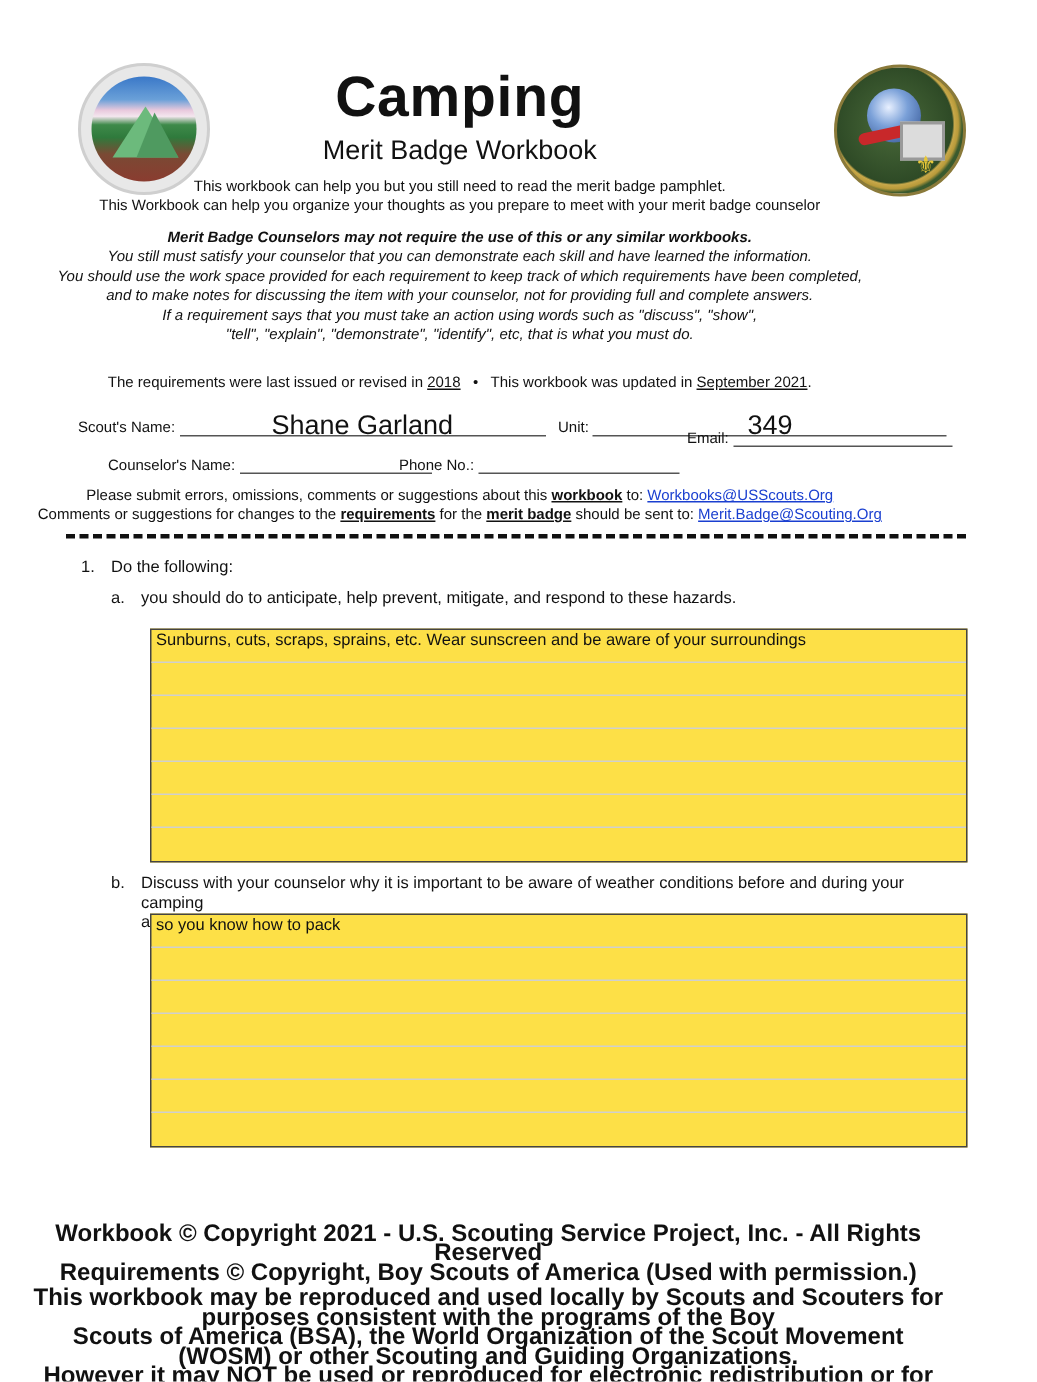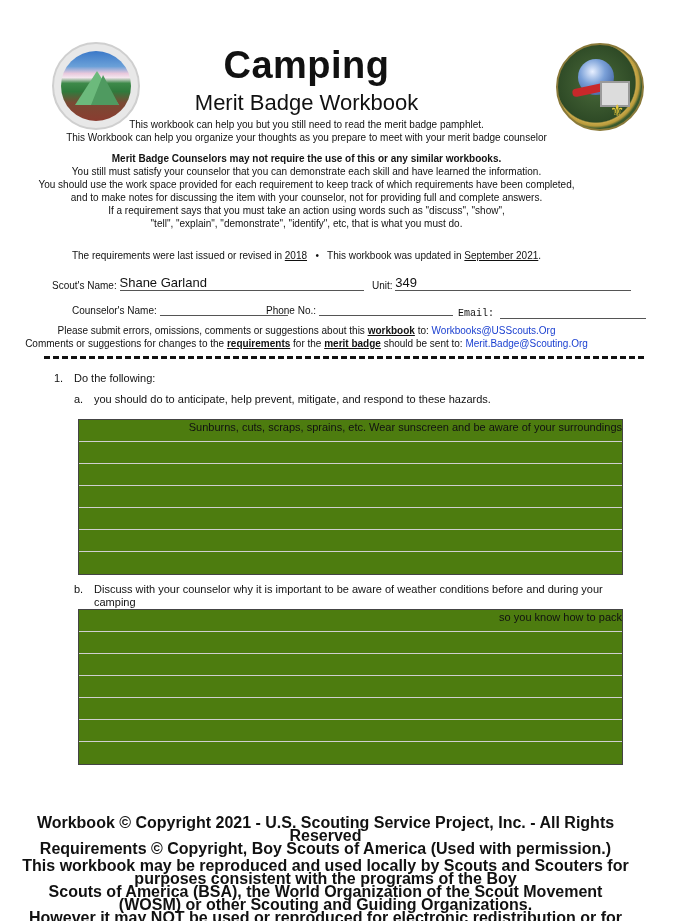--- a/index.html
+++ b/index.html
@@ -16,40 +16,40 @@
   #badge-left .tent2 { position: absolute; left: 30px; top: 24px; width: 0; height: 0;
     border-left: 12px solid transparent; border-right: 16px solid transparent; border-bottom: 30px solid #4f9a60; }
   #badge-right { left: 556px; top: 43px; background: radial-gradient(circle at 45% 45%, #4a6a3a 0%, #2e4a26 60%, #c8a84a 62%, #b89a3a 66%, #3a5a2e 70%); border: 2px solid #8a7a3a; overflow: hidden; }
   #badge-right .globe { position: absolute; left: 20px; top: 14px; width: 36px; height: 36px; border-radius: 50%;
     background: radial-gradient(circle at 40% 35%, #e8f0ff 0%, #7aa0d8 40%, #2a4a8a 100%); }
   #badge-right .monitor { position: absolute; left: 42px; top: 36px; width: 26px; height: 22px; background: #dcdcdc; border: 2px solid #9a9a9a; }
   #badge-right .swoosh { position: absolute; left: 14px; top: 40px; width: 44px; height: 8px; background: #c8282a; border-radius: 8px; transform: rotate(-12deg); }
   #badge-right .fleur { position: absolute; left: 52px; top: 58px; color: #e8c83a; font-size: 16px; line-height: 16px; }
 
   #title { top: 44px; font-size: 38px; font-weight: bold; letter-spacing: 0.5px; }
-  #subtitle { top: 90px; font-size: 22px; }
+  #subtitle { top: 90px; font-size: 18px; }
   .small { font-size: 10px; line-height: 13px; }
   #intro { top: 118px; }
-  #notice { top: 152px; }
+  #notice { top: 152px; font-style: italic; }
   #notice .bold-line { font-weight: bold; }
   #revised { top: 250px; font-size: 10px; }
   .u { text-decoration: underline; }
 
   .field-row { position: absolute; font-size: 10px; }
   .field-label { display: inline-block; }
-  .field-val { display: inline-block; border-bottom: 1px solid #555; font-size: 13px; line-height: 14px; vertical-align: bottom; }
+  .field-val { display: inline-block; border-bottom: 1px solid #555; font-size: 18px; line-height: 14px; vertical-align: bottom; text-align: center; }
   .blank { display: inline-block; border-bottom: 1px solid #555; height: 10px; vertical-align: bottom; }
 
   #submit { top: 324px; }
-  .link { color: #1a3fd0; }
+  .link { color: #1a3fd0; text-decoration: underline; }
   #separator { left: 44px; top: 356px; width: 600px; height: 0; border-top: 3px dashed #111; }
 
   .req-num { position: absolute; font-size: 11px; }
   .req-text { position: absolute; font-size: 11px; line-height: 13px; }
-  .answer-box { position: absolute; left: 78px; width: 543px; border: 1.5px solid #444; background: #4d7c0f; text-align: right; }
+  .answer-box { position: absolute; left: 100px; width: 543px; border: 1.5px solid #444; background: #fde047; }
   .answer-row { height: 22px; border-bottom: 1px solid #cfcfcf; font-size: 11px; line-height: 15px; padding-left: 3px; box-sizing: border-box; }
   .answer-row:last-child { border-bottom: none; }
 
   #footer { top: 816px; font-size: 16px; font-weight: bold; line-height: 13px; font-family: "Liberation Sans", sans-serif; margin-left: 19px; }
   #footer .block2 { margin-top: 4px; }
 </style>
 </head>
 <body>
 
 <div id="badge-left" class="badge">
@@ -100,21 +100,21 @@
 </div>
 
 <div class="field-row" style="left:52px; top:305px;margin-left:20px;">
   <span class="field-label">Counselor's Name:</span>
   <span class="blank" style="width:128px;"></span>
 </div>
 <div class="field-row" style="left:266px; top:305px;">
   <span class="field-label">Phone No.:</span>
   <span class="blank" style="width:134px;"></span>
 </div>
-<div class="field-row" style="left:458px; top:308px;font-family:Liberation Mono, monospace;">
+<div class="field-row" style="left:458px; top:287px;">
   <span class="field-label">Email:</span>
   <span class="blank" style="width:146px;"></span>
 </div>
 
 <div id="submit" class="abs center small">
   <div>
     <span>Please submit errors, omissions, comments or suggestions about this</span>
     <b class="u">workbook</b>
     <span>to:</span>
     <span class="link">Workbooks@USScouts.Org</span>

